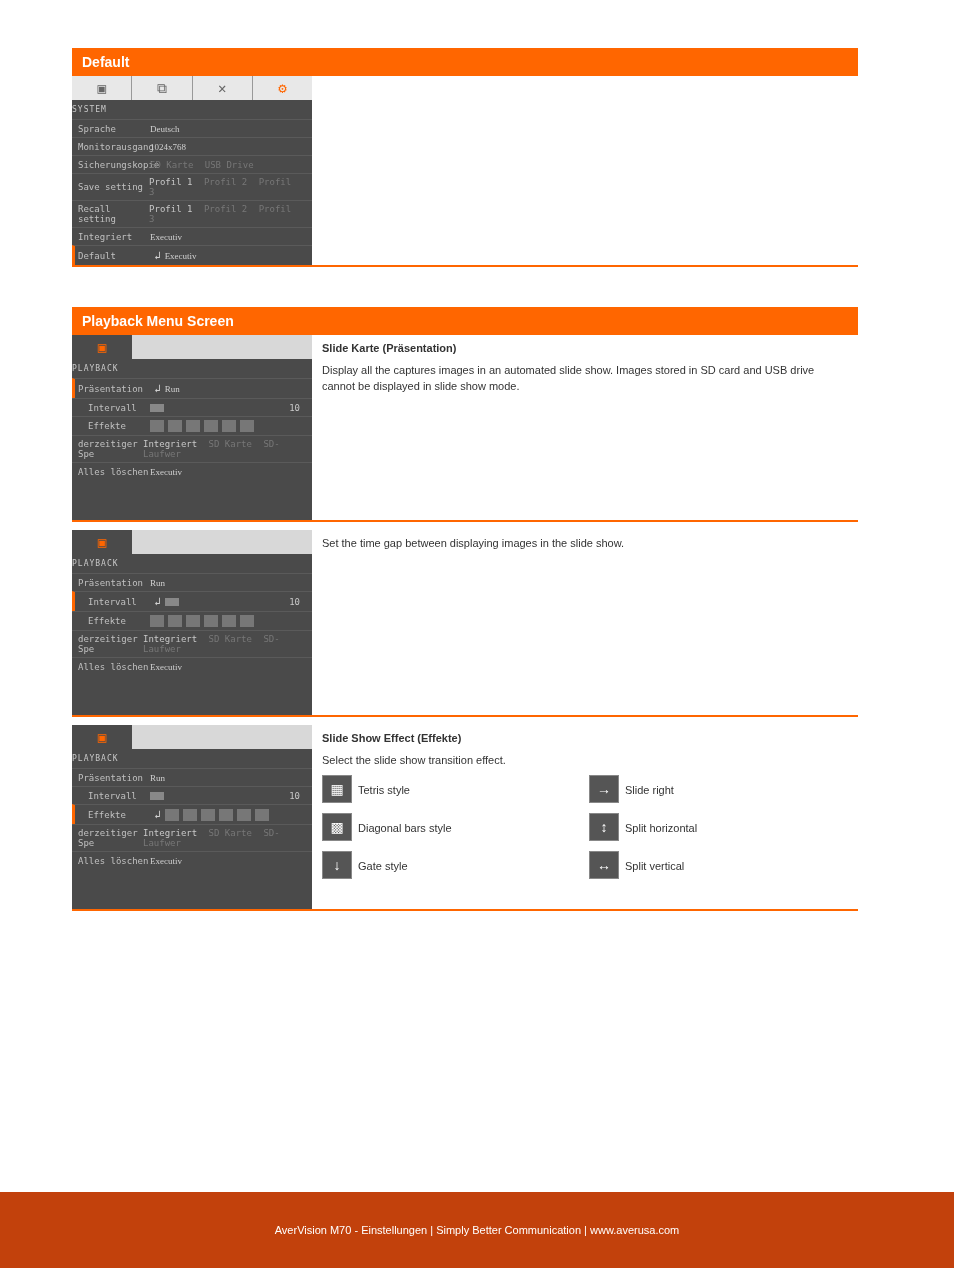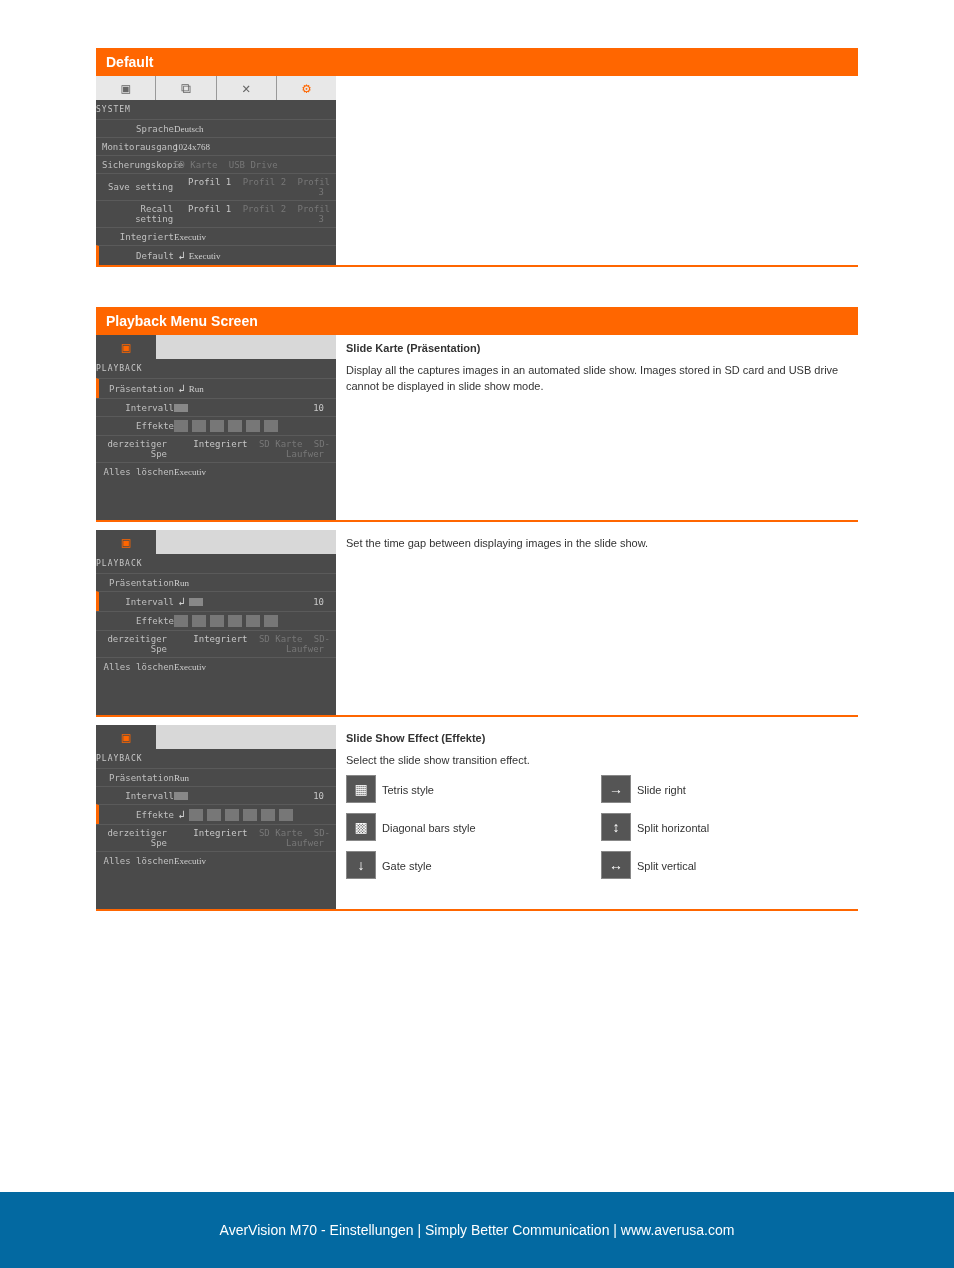--- a/index.html
+++ b/index.html
@@ -1,46 +1,46 @@
 <!DOCTYPE html>
 <html><head>
 <meta charset="utf-8">
 <style>
   * { box-sizing: border-box; margin: 0; padding: 0; }
   body { width: 954px; height: 1268px; font-family: Arial, sans-serif; font-size: 11px; color: #333; background: #fff; position: relative; }
-  .page { padding: 40px 96px 0 96px; }
+  .page { padding: 40px 96px 0 72px; }
   .section-header { background: #ff6600; color: #fff; padding: 6px 10px; font-size: 14px; font-weight: bold; margin-top: 8px; }
   .content-row { display: flex; border-bottom: 2px solid #ff6600; margin-bottom: 8px; }
   .screenshot { width: 240px; flex-shrink: 0; }
   .description { flex: 1; padding: 6px 10px; font-size: 11px; line-height: 1.45; }
   .description p { margin-bottom: 6px; }
   .spacer { height: 24px; }
   .ui-window { background: #4a4a4a; width: 240px; color: #c8c8c8; font-size: 9px; font-family: monospace; }
   .ui-tabs { display: flex; background: #e8e8e8; height: 24px; }
   .ui-tab { flex: 1; display: flex; align-items: center; justify-content: center; border-right: 1px solid #999; color: #666; font-size: 14px; }
   .ui-tab.active { color: #ff6600; }
   .ui-tab:last-child { border-right: none; }
   .ui-title { text-align: left; padding: 5px 0; font-size: 8px; letter-spacing: 1px; }
-  .ui-row { display: flex; align-items: center; padding: 3px 6px; min-height: 18px; border-top: 1px solid #5a5a5a; text-align: right; }
+  .ui-row { display: flex; align-items: center; padding: 3px 6px; min-height: 18px; border-top: 1px solid #5a5a5a; }
   .ui-row.selected { border-left: 3px solid #ff6600; padding-left: 3px; }
   .ui-label { width: 72px; color: #c0c0c0; }
   .ui-label.indent { padding-left: 10px; width: 72px; }
   .ui-value { color: #d0d0d0; font-family: Liberation Serif, serif; }
   .ui-enter { margin: 0 4px; color: #d0d0d0; font-size: 11px; }
   .ui-multi span { margin-right: 6px; }
   .ui-multi .dim { color: #777; }
   .ui-slider { width: 14px; height: 8px; background: #888; display: inline-block; margin-right: 4px; }
   .ui-slider-val { margin-left: auto; padding-right: 6px; }
   .effects-icons { display: flex; gap: 4px; align-items: center; }
   .eicon { width: 14px; height: 12px; background: #777; display: inline-block; }
   .playback-tabs { display: flex; background: #4a4a4a; height: 24px; }
   .pb-tab-icon { width: 60px; background: #4a4a4a; display: flex; align-items: center; justify-content: center; }
   .pb-tab-rest { flex: 1; background: #d8d8d8; }
   .pb-icon { color: #ff6600; font-size: 14px; }
-  .footer { position: absolute; bottom: 0; left: 0; right: 0; height: 76px; background: #0369a1; color: #fff; display: flex; align-items: center; justify-content: center; font-size: 14px; }
+  .footer { position: absolute; bottom: 0; left: 0; right: 0; height: 76px; background: #c2410c; color: #fff; display: flex; align-items: center; justify-content: center; font-size: 11px; }
   .icon-box { width: 30px; height: 28px; background: #555; border: 1px solid #888; display: flex; align-items: center; justify-content: center; color: #fff; font-size: 14px; margin-bottom: 4px; }
   .effects-table { display: flex; gap: 8px; margin-top: 4px; font-size: 11px; }
   .et-col { flex: 1; }
   .et-item { display: flex; align-items: center; margin-bottom: 6px; gap: 6px; }
   .padfiller { height: 40px; }
 </style>
 </head>
 <body>
 
 <div class="page">

